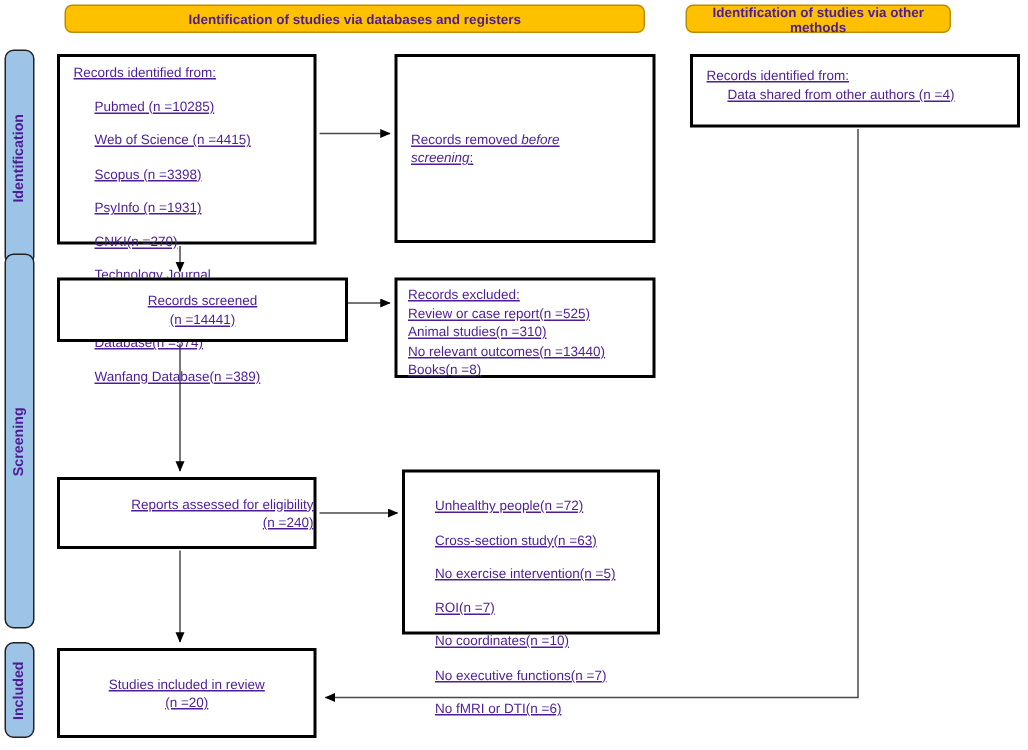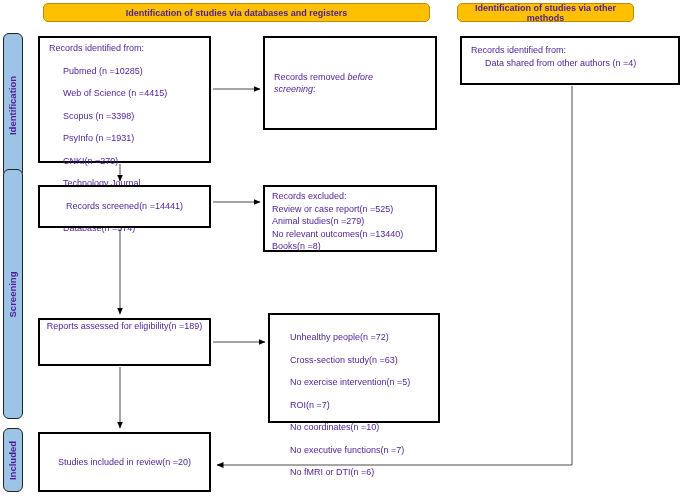--- a/index.html
+++ b/index.html
@@ -42,41 +42,41 @@
   }
   .stage1{left:3px;top:33px;width:20px;height:144px;}
   .stage2{left:3px;top:169px;width:20px;height:250px;}
   .stage3{left:3px;top:428px;width:20px;height:64px;}
 
   .box{
     position:absolute;
     background:#fff;
     border:2px solid #000;
     box-sizing:border-box;
-    font-size:9px;line-height:12.5px;
+    font-size:9px;line-height:12.5px;text-decoration:underline;
   }
   .box .line{white-space:nowrap;}
   .indent{padding-left:14px;white-space:nowrap;margin-top:10px;}
 
   .box1{left:38px;top:36px;width:173px;height:127px;padding:4px 2px 2px 9px;}
-  .box2{left:263px;top:36px;width:174px;height:94px;padding:2px 2px 2px 9px;
+  .box2{left:263px;top:36px;width:174px;height:126px;padding:2px 2px 2px 9px;
         display:flex;flex-direction:column;justify-content:center;}
   .box2 .lead{max-width:114px;white-space:normal;}
   .box2 .detail{max-width:138px;white-space:normal;padding-left:14px;}
   .box3{left:460px;top:36px;width:220px;height:49px;padding:6px 2px 2px 9px;}
   .box3 .detail{padding-left:14px;white-space:nowrap;}
-  .box4{left:38px;top:185px;width:173px;height:43px;
-        display:flex;flex-direction:row;align-items:center;justify-content:center;text-align:right;}
+  .box4{left:38px;top:185px;width:194px;height:43px;
+        display:flex;flex-direction:column;align-items:center;justify-content:center;text-align:right;}
   .box5{left:263px;top:185px;width:174px;height:67px;padding:3px 19px 2px 7px;}
   .box6{left:38px;top:318px;width:173px;height:48px;
-        display:flex;flex-direction:row;align-items:flex-start;justify-content:center;text-align:center;}
+        display:flex;flex-direction:column;align-items:flex-end;justify-content:center;text-align:center;}
   .box7{left:268px;top:313px;width:172px;height:110px;padding:6px 2px 2px 8px;}
   .box7 .indent{padding-left:12px;}
   .box8{left:38px;top:432px;width:173px;height:60px;
-        display:flex;flex-direction:row;align-items:center;justify-content:center;text-align:center;}
+        display:flex;flex-direction:column;align-items:center;justify-content:center;text-align:center;}
   em{font-style:italic;}
 </style>
 </head>
 <body>
 
 <div class="canvas">
 
   <svg class="arrows" width="685" height="500" viewBox="0 0 685 500" xmlns="http://www.w3.org/2000/svg">
     <defs>
       <marker id="arR" markerWidth="8" markerHeight="8" refX="6.5" refY="3" orient="auto" markerUnits="userSpaceOnUse">
@@ -112,47 +112,48 @@
   <div class="box box1">
     <div class="line">Records identified from:</div>
     <div class="line indent">Pubmed (n =10285)</div>
     <div class="line indent">Web of Science (n =4415)</div>
     <div class="line indent">Scopus (n =3398)</div>
     <div class="line indent">PsyInfo (n =1931)</div>
     <div class="line indent">CNKI(n =270)</div>
     <div class="line indent">Technology Journal</div>
     <div class="line indent">China Science and</div>
     <div class="line indent">Database(n =574)</div>
+    <div class="line indent">Wanfang Database(n =389)</div>
   </div>
 
   <div class="box box2">
     <div class="lead"><span>Records removed </span><em>before screening</em><span>:</span></div>
   </div>
 
   <div class="box box3">
     <div class="line">Records identified from:</div>
     <div class="detail">Data shared from other authors (n =4)</div>
   </div>
 
   <div class="box box4">
     <div class="line">Records screened</div>
     <div class="line">(n =14441)</div>
   </div>
 
   <div class="box box5">
     <div class="line">Records excluded:</div>
     <div class="line">Review or case report(n =525)</div>
-    <div class="line">Animal studies(n =279)</div>
+    <div class="line">Animal studies(n =310)</div>
     <div class="line">No relevant outcomes(n =13440)</div>
     <div class="line">Books(n =8)</div>
   </div>
 
   <div class="box box6">
     <div class="line">Reports assessed for eligibility</div>
-    <div class="line">(n =189)</div>
+    <div class="line">(n =240)</div>
   </div>
 
   <div class="box box7">
     <div class="line indent">Unhealthy people(n =72)</div>
     <div class="line indent">Cross-section study(n =63)</div>
     <div class="line indent">No exercise intervention(n =5)</div>
     <div class="line indent">ROI(n =7)</div>
     <div class="line indent">No coordinates(n =10)</div>
     <div class="line indent">No executive functions(n =7)</div>
     <div class="line indent">No fMRI or DTI(n =6)</div>

